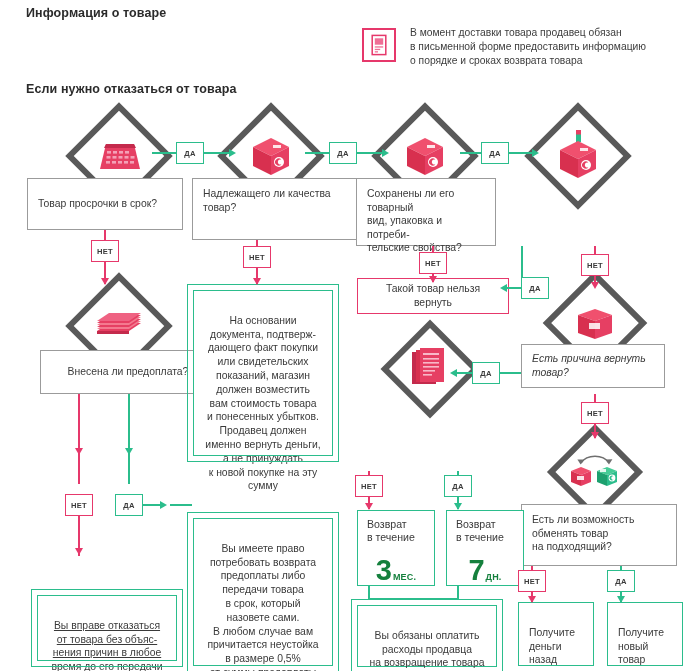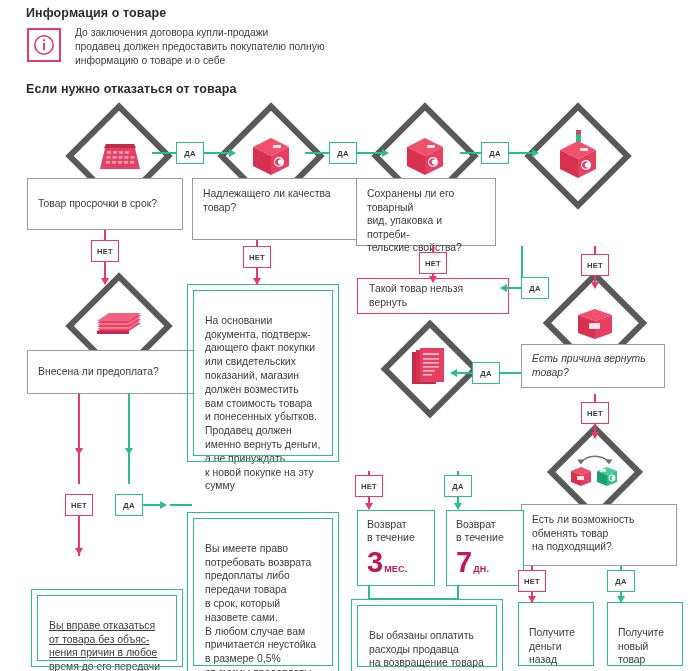--- a/index.html
+++ b/index.html
@@ -120,20 +120,21 @@
   
   .resbox {
     position: absolute;
     box-sizing: border-box;
     background: #ffffff;
     font-size: 10.4px;
     line-height: 13.8px;
     white-space: pre-line;
     padding: 9px 11px;
     color: #3a3a3a;
+    text-align: center;
   }
   .resbox.pink { border: 1.6px solid #e6386b; display:flex; align-items:center; }
   .resbox.green-double {
     border: 1.8px solid #2bbd8c;
     outline: 1.8px solid #2bbd8c;
     outline-offset: 5px;
   }
 
   .term-box {
     position: absolute;
@@ -142,23 +143,24 @@
     background: #fff;
     padding: 7px 9px;
   }
   .term-label {
     font-size: 10.6px;
     line-height: 13.4px;
     color: #3a3a3a;
     white-space: pre-line;
   }
   .term-value {
-    margin-top: 2px;
-    color: #be185d;
+    margin-top: 10px;
+    color: #15803d;
     font-weight: bold;
+    text-align: center;
   }
   .term-num { font-size: 29px; line-height: 30px; letter-spacing: -1px; }
   .term-unit { font-size: 9px; font-weight: bold; letter-spacing: .2px; margin-left: 2px; }
 
   .outcome {
     position: absolute;
     box-sizing: border-box;
     border: 1.8px solid #2bbd8c;
     background: #fff;
     font-size: 10.4px;
@@ -171,33 +173,35 @@
 </style>
 </head>
 <body>
 
 <div class="stage">
 
   <div class="section-title" style="left:26px; top:6px;">Информация о товаре</div>
 
   <div class="section-title" style="left:26px; top:82px;">Если нужно отказаться от товара</div>
 
-  <div class="info-card" style="left:27px; top:28px; width:315px; height:42px;">
+
+  <div class="info-card" style="left:362px; top:28px; width:320px; height:42px;">
     <div class="info-icon">
-      <svg width="22" height="22" viewBox="0 0 22 22">
-        <circle cx="11" cy="11" r="9.2" fill="none" stroke="#e6386b" stroke-width="1.6"></circle>
-        <circle cx="11" cy="6.3" r="1.15" fill="#e6386b"></circle>
-        <rect x="10.1" y="8.8" width="1.9" height="7.4" fill="#e6386b"></rect>
-      </svg>
-    </div>
-    <div class="info-text">До заключения договора купли-продажи
-продавец должен предоставить покупателю полную
-информацию о товаре и о себе</div>
-  </div>
-
+      <svg width="18" height="22" viewBox="0 0 18 22">
+        <rect x="2.2" y="1.4" width="13.6" height="19.2" fill="none" stroke="#e6386b" stroke-width="1.5"></rect>
+        <rect x="4.8" y="4.3" width="8.4" height="6.4" fill="#ef6e96"></rect>
+        <rect x="4.8" y="12.3" width="8.4" height="1.3" fill="#ef6e96"></rect>
+        <rect x="4.8" y="14.8" width="5.4" height="1.3" fill="#ef6e96"></rect>
+        <rect x="4.8" y="17.2" width="3.2" height="1.3" fill="#ef6e96"></rect>
+      </svg>
+    </div>
+    <div class="info-text">В момент доставки товара продавец обязан
+в письменной форме предоставить информацию
+о порядке и сроках возврата товара</div>
+  </div>
 
   <div class="diamond" style="left:81px; top:118px; width:76px; height:76px;">
     <div class="diamond-icon">
       <svg width="54" height="42" viewBox="0 0 54 42">
         <polygon points="8,34 14,9 42,9 48,34" fill="#e63f63"></polygon>
         <polygon points="14,9 42,9 44,13 12,13" fill="#c42a4c"></polygon>
         <g fill="#f4a0b6">
           <rect x="15" y="16" width="4" height="2.6"></rect>
             <rect x="21" y="16" width="4" height="2.6"></rect>
           <rect x="27" y="16" width="4" height="2.6"></rect>
@@ -323,21 +327,21 @@
           <polygon points="6,20 18,12 50,12 38,20" fill="#f4798f"></polygon>
           <polygon points="6,18 18,10 50,10 38,18" fill="#e63f63"></polygon>
           <polygon points="6,16 18,8 50,8 38,16" fill="#f4798f"></polygon>
           <polygon points="6,14 18,6 50,6 38,14" fill="#e63f63"></polygon>
           <polygon points="6,12 18,4 50,4 38,12" fill="#ef6282"></polygon>
         </g>
         <polygon points="6,22 38,22 38,25 6,25" fill="#c42a4c"></polygon>
       </svg>
     </div>
   </div>
-  <div class="qbox center-v" style="left:27px; top:350px; width:176px; height:44px;">
+  <div class="qbox center-v" style="left:40px; top:350px; width:176px; height:44px;justify-content:center;">
     <span>Внесена ли предоплата?</span>
   </div>
 
   <div class="line p" style="left:78px; top:394px; width:2px; height:90px;"></div>
   <div class="arrow down p" style="left:75px; top:448px;"></div>
   <div class="tag no" style="left:65px; top:494px;">НЕТ</div>
   <div class="line p" style="left:78px; top:516px; width:2px; height:40px;"></div>
   <div class="arrow down p" style="left:75px; top:548px;"></div>
 
   <div class="line g" style="left:128px; top:394px; width:2px; height:90px;"></div>

